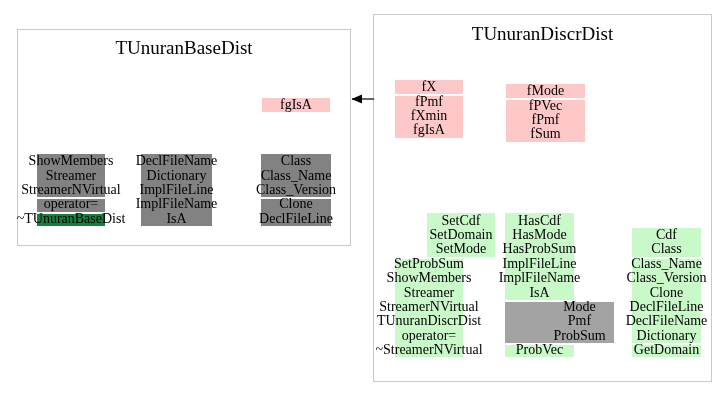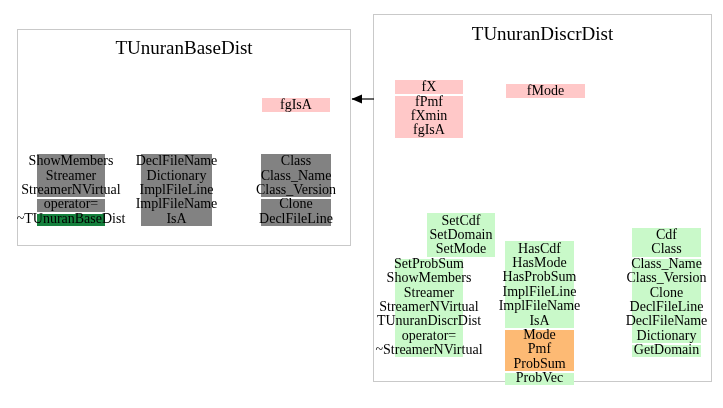--- a/index.html
+++ b/index.html
@@ -83,48 +83,53 @@
       <div class="mgroup seam" style="background: rgb(255, 200, 200);">
         <div class="mrow">fPmf</div>
         <div class="mrow">fXmin</div>
         <div class="mrow">fgIsA</div>
       </div>
     </div>
   <div class="memcol" style="left:506px;top:84px;width:79px;">
       <div class="mgroup" style="background: rgb(255, 200, 200);">
         <div class="mrow">fMode</div>
       </div>
+      <div class="mgroup seam" style="background: rgb(255, 200, 200);">
+        <div class="mrow">fPVec</div>
+        <div class="mrow">fPmf</div>
+        <div class="mrow">fSum</div>
+      </div>
     </div>
 
   <div class="memcol" style="left:395px;top:213.4px;width:68px;">
       <div class="mgroup" style="background: rgb(201, 249, 201); margin-left: 32px;">
         <div class="mrow">SetCdf</div>
         <div class="mrow">SetDomain</div>
         <div class="mrow">SetMode</div>
       </div>
       <div class="mgroup seam" style="background: rgb(201, 249, 201);">
         <div class="mrow">SetProbSum</div>
         <div class="mrow">ShowMembers</div>
         <div class="mrow">Streamer</div>
         <div class="mrow">StreamerNVirtual</div>
         <div class="mrow">TUnuranDiscrDist</div>
         <div class="mrow">operator=</div>
         <div class="mrow">~StreamerNVirtual</div>
       </div>
     </div>
-  <div class="memcol" style="left:505px;top:213.4px;width:69px;margin-top:28px;">
+  <div class="memcol" style="left:505px;top:213.4px;width:69px;">
       <div class="mgroup" style="background: rgb(201, 249, 201);">
         <div class="mrow">HasCdf</div>
         <div class="mrow">HasMode</div>
         <div class="mrow">HasProbSum</div>
         <div class="mrow">ImplFileLine</div>
         <div class="mrow">ImplFileName</div>
         <div class="mrow">IsA</div>
       </div>
-      <div class="mgroup seam" style="background: #fdba74;">
+      <div class="mgroup seam" style="background: #a3a3a3; padding-left: 40px;">
         <div class="mrow">Mode</div>
         <div class="mrow">Pmf</div>
         <div class="mrow">ProbSum</div>
       </div>
       <div class="mgroup seam" style="background: rgb(201, 249, 201);">
         <div class="mrow">ProbVec</div>
       </div>
     </div>
   <div class="memcol" style="left:632px;top:227.8px;width:69px;">
       <div class="mgroup" style="background: rgb(201, 249, 201);">

